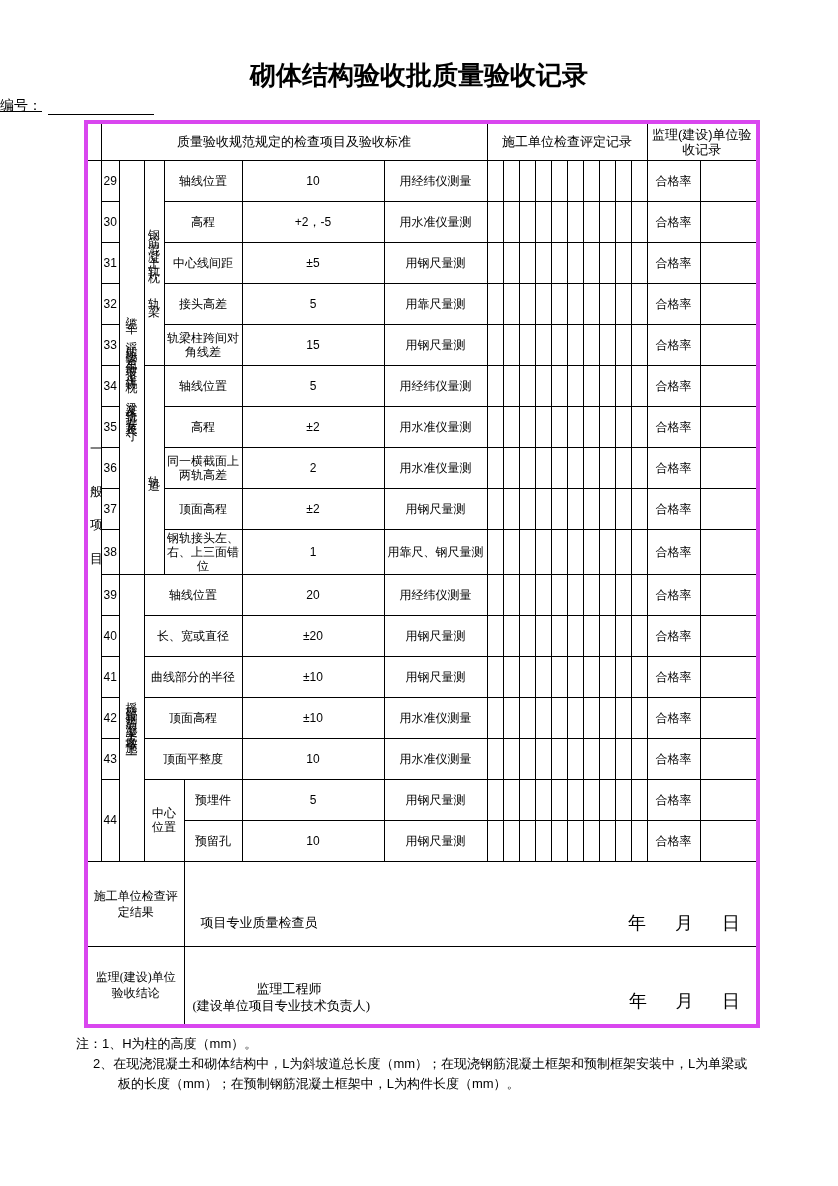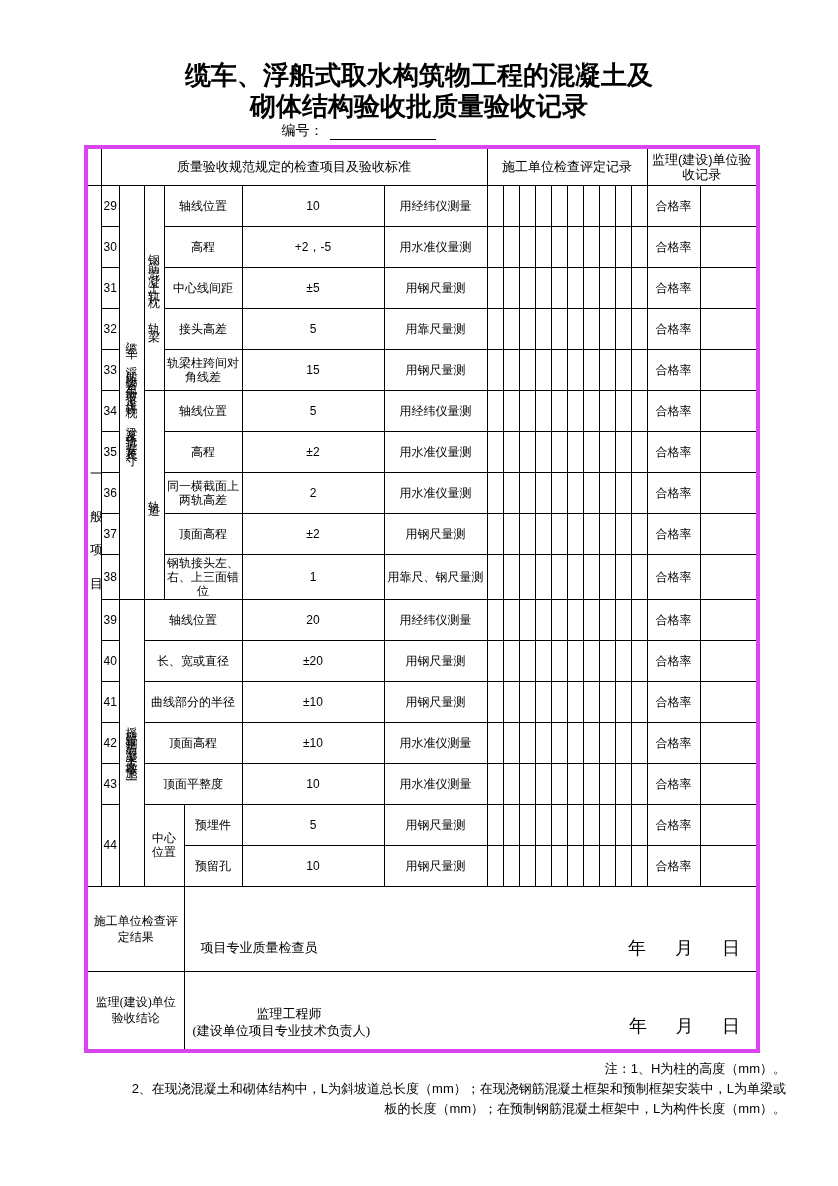--- a/index.html
+++ b/index.html
@@ -3,21 +3,21 @@
 <meta charset="utf-8">
 <style>
   html,body { margin:0; padding:0; }
   body {
     width:838px; height:1186px;
     background:#ffffff; color:#000;
     font-family:"Liberation Sans", sans-serif;
     position:relative;
   }
   .title { text-align:center; font-weight:bold; font-size:26px; line-height:31px; padding-top:60px; }
-  .serial { text-align:center; padding-right:121px; font-size:14px; margin-top:0; margin-bottom:5px; }
+  .serial { text-align:left; padding-right:121px; font-size:14px; margin-top:6px; margin-bottom:5px;text-decoration:underline; }
   .serial .blank { display:inline-block; width:106px; height:15px; border-bottom:1px solid #000; vertical-align:bottom; margin-left:6px; }
 
   table.form { border-collapse:collapse; table-layout:fixed; margin-left:84px; width:672px; border:4px solid #d946ef; }
   .form td, .form th {
     border:1px solid #000; padding:1px 2px; font-size:12px; font-weight:normal;
     text-align:center; vertical-align:middle; overflow:hidden; line-height:14px;
   }
   .form th { font-size:13px; line-height:15px; }
   tr.hdr { height:38px; }
   tr.data { height:41px; }
@@ -31,29 +31,28 @@
   .sub2v .vert { letter-spacing:4px; }
 
   td.flabel { font-size:12px; line-height:16px; }
   td.fcontent { position:relative; text-align:left; }
   .fc-role { position:absolute; left:16px; bottom:16px; font-size:13px; }
   .fc-role2 { position:absolute; left:8px; bottom:10px; font-size:13px; line-height:17px; text-align:left; }
   .fc-role2 .l1 { padding-left:64px; display:block; }
   .fc-role2 .l2 { display:block; }
   .fc-date { position:absolute; right:16px; bottom:16px; font-size:18px; word-spacing:24px; }
 
-  .notes { margin:6px 0 0 76px; width:710px; font-size:13px; line-height:20px; text-align:right; }
+  .notes { margin:6px 0 0 76px; width:710px; font-size:13px; line-height:20px; text-align:left; }
   .notes .n2 { padding-left:17px; }
   .notes .n3 { padding-left:42px; }
 </style>
 </head>
 <body>
 
 <div class="title">
-  <div>缆车、浮船式取水构筑物工程的混凝土及</div>
   <div>砌体结构验收批质量验收记录</div>
 </div>
 
 <div class="serial">
   <span>编号：</span><span class="blank"></span>
 </div>
 
 <table class="form">
   <colgroup>
     <col style="width:15px">

